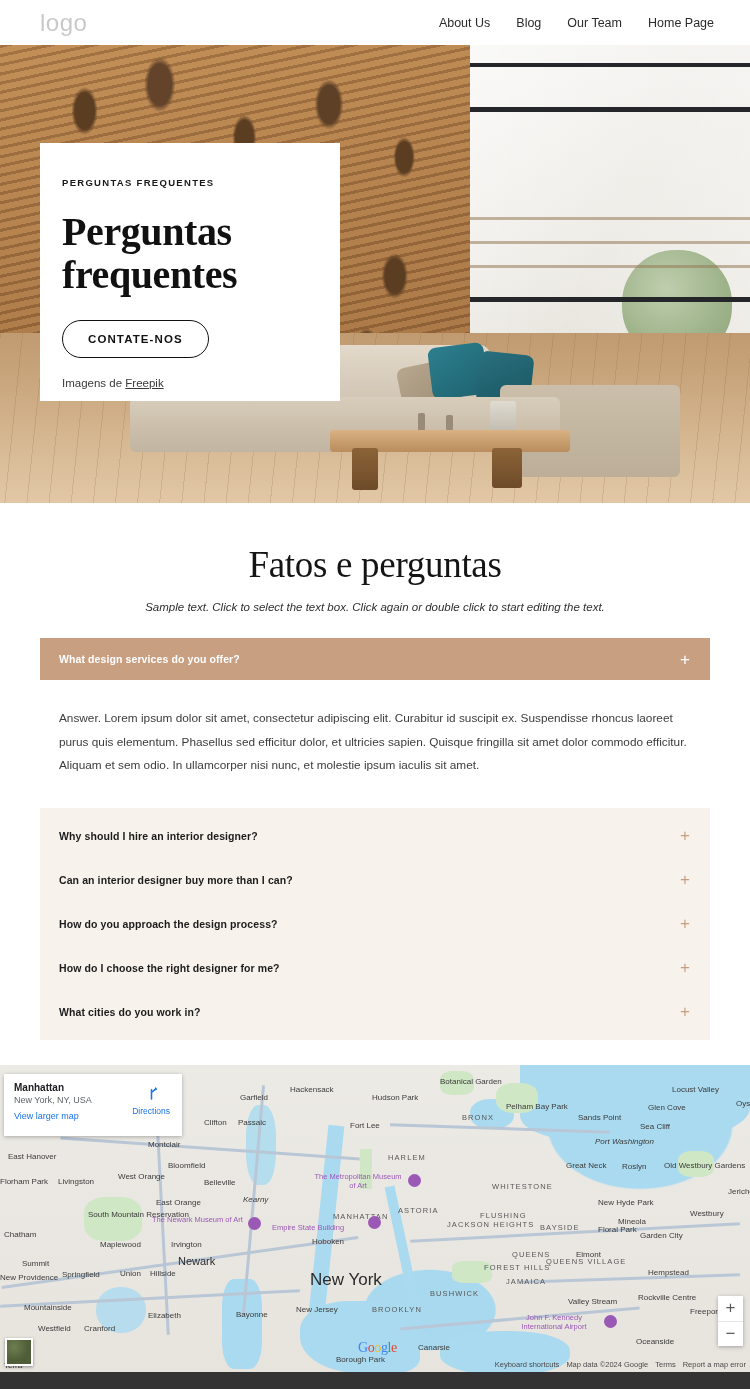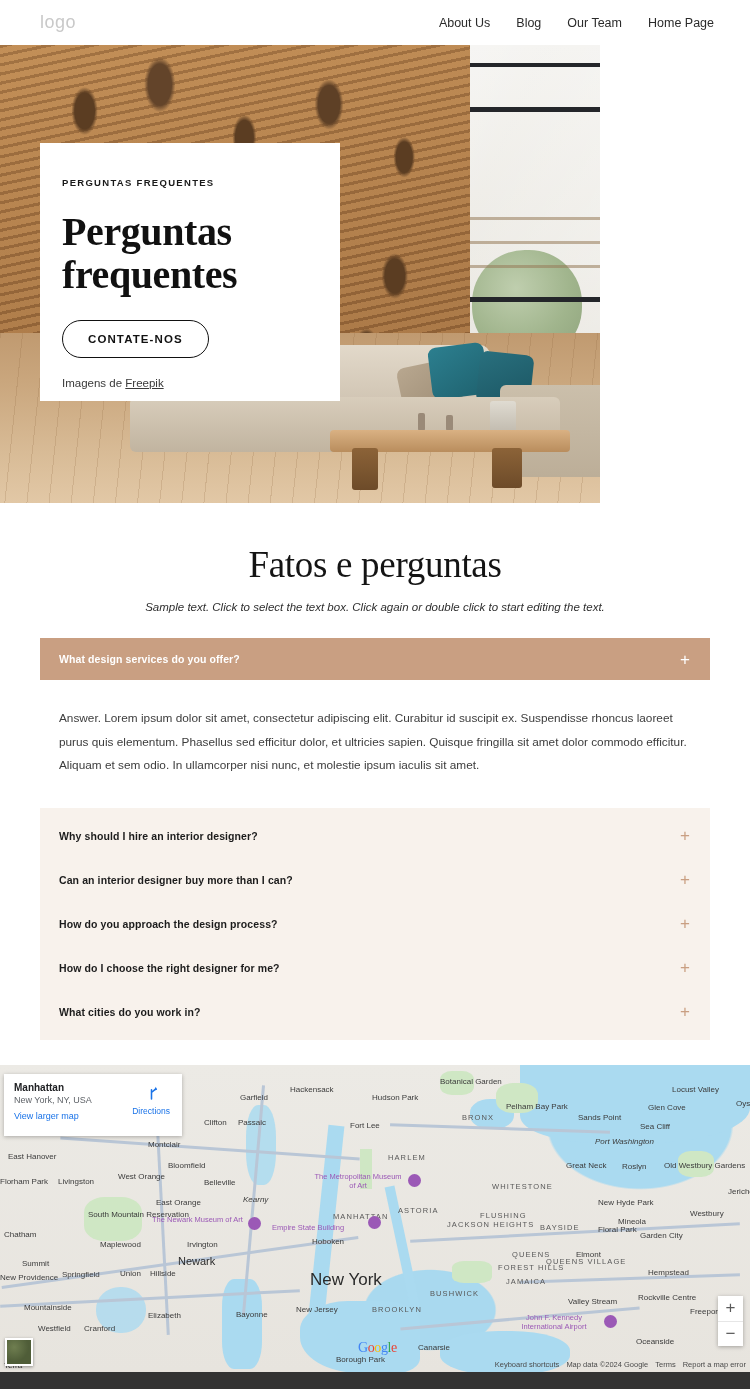--- a/index.html
+++ b/index.html
@@ -16,39 +16,39 @@
     background: #ffffff;
     display: flex;
     align-items: center;
     justify-content: space-between;
     padding: 0 36px 0 40px;
     position: relative;
     z-index: 30;
   }
   .logo {
     font-family: "Liberation Sans", sans-serif;
-    font-size: 18px;
+    font-size: 24px;
     font-weight: 400;
     color: #c9c9c9;
     letter-spacing: 0.5px;
   }
   .nav { display: flex; align-items: center; gap: 26px; }
   .nav-item {
     font-size: 12.5px;
     color: #2b2b2b;
     font-weight: 400;
     cursor: pointer;
     white-space: nowrap;
   }
 
   
   .hero {
     position: relative;
     height: 458px;
-    width: 600px;
+    width: 750px;
     overflow: hidden;
     background: #6b4f36;
   }
   .hero-photo { position: absolute; inset: 0; }
 
   
   .room-floor {
     position: absolute; left: 0; right: 0; bottom: 0; height: 170px;
     background: linear-gradient(180deg, #c09a70 0%, #caa77e 30%, #d8bb96 70%, #e2c8a6 100%);
   }
@@ -499,21 +499,21 @@
       <div class="city-label caps" style="left: 333px; top: 147px;">MANHATTAN</div>
       <div class="city-label caps" style="left: 372px; top: 240px;">BROOKLYN</div>
       <div class="city-label caps" style="left: 512px; top: 185px;">QUEENS</div>
       <div class="city-label caps" style="left: 398px; top: 141px;">ASTORIA</div>
       <div class="city-label caps" style="left: 430px; top: 224px;">BUSHWICK</div>
       <div class="city-label caps" style="left: 506px; top: 212px;">JAMAICA</div>
       <div class="city-label caps" style="left: 480px; top: 146px;">FLUSHING</div>
       <div class="city-label caps" style="left: 492px; top: 117px;">WHITESTONE</div>
       <div class="city-label caps" style="left: 540px; top: 158px;">BAYSIDE</div>
       <div class="city-label caps" style="left: 447px; top: 155px;">JACKSON HEIGHTS</div>
-      <div class="city-label caps" style="left: 462px; top: 198px; padding-left: 36px;">FOREST HILLS</div>
+      <div class="city-label caps" style="left: 448px; top: 198px; padding-left: 36px;">FOREST HILLS</div>
       <div class="city-label caps" style="left: 546px; top: 192px;">QUEENS VILLAGE</div>
       <div class="city-label" style="left: 290px; top: 20px;">Hackensack</div>
       <div class="city-label" style="left: 240px; top: 28px;">Garfield</div>
       <div class="city-label" style="left: 204px; top: 53px;">Clifton</div>
       <div class="city-label" style="left: 238px; top: 53px;">Passaic</div>
       <div class="city-label" style="left: 350px; top: 56px;">Fort Lee</div>
       <div class="city-label" style="left: 372px; top: 28px;">Hudson Park</div>
       <div class="city-label" style="left: 490px; top: 37px; margin-left: 16px;">Pelham Bay Park</div>
       <div class="city-label" style="left: 440px; top: 12px;">Botanical Garden</div>
       <div class="city-label caps" style="left: 462px; top: 48px;">BRONX</div>
@@ -546,21 +546,21 @@
       <div class="city-label" style="left: 243px; top: 130px; font-style: italic;">Kearny</div>
       <div class="city-label" style="left: 312px; top: 172px;">Hoboken</div>
       <div class="city-label" style="left: 118px; top: 107px;">West Orange</div>
       <div class="city-label" style="left: 156px; top: 133px;">East Orange</div>
       <div class="city-label" style="left: 8px; top: 87px;">East Hanover</div>
       <div class="city-label" style="left: 58px; top: 112px;">Livingston</div>
       <div class="city-label" style="left: 0px; top: 112px;">Florham Park</div>
       <div class="city-label" style="left: 88px; top: 145px;">South Mountain Reservation</div>
       <div class="city-label" style="left: 4px; top: 165px;">Chatham</div>
       <div class="city-label" style="left: 100px; top: 175px;">Maplewood</div>
-      <div class="city-label" style="left: 160px; top: 175px; padding-left: 27px;">Irvington</div>
+      <div class="city-label" style="left: 144px; top: 175px; padding-left: 27px;">Irvington</div>
       <div class="city-label" style="left: 22px; top: 194px;">Summit</div>
       <div class="city-label" style="left: 120px; top: 204px;">Union</div>
       <div class="city-label" style="left: 150px; top: 204px;">Hillside</div>
       <div class="city-label" style="left: 0px; top: 208px;">New Providence</div>
       <div class="city-label" style="left: 62px; top: 205px;">Springfield</div>
       <div class="city-label" style="left: 24px; top: 238px;">Mountainside</div>
       <div class="city-label" style="left: 38px; top: 259px;">Westfield</div>
       <div class="city-label" style="left: 84px; top: 259px;">Cranford</div>
       <div class="city-label" style="left: 148px; top: 246px;">Elizabeth</div>
       <div class="city-label" style="left: 236px; top: 245px;">Bayonne</div>

